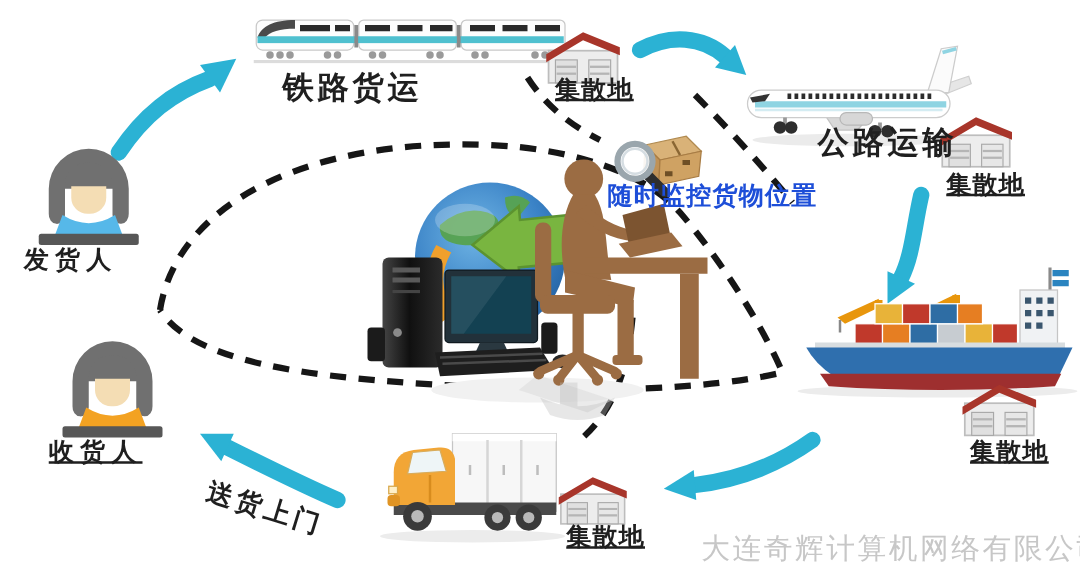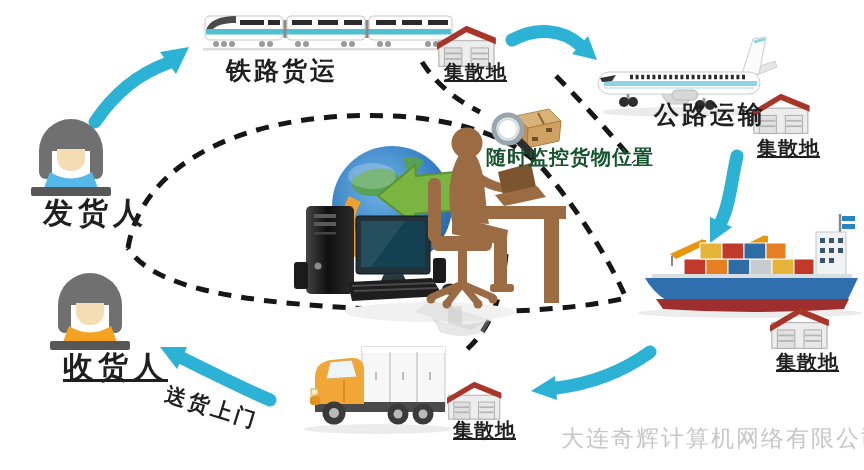--- a/index.html
+++ b/index.html
@@ -2,23 +2,23 @@
 <html><head>
 <meta charset="utf-8">
 <style>
   html,body{margin:0;padding:0;background:#fff;}
   #stage{position:relative;width:864px;height:470px;background:#fff;overflow:hidden;
          font-family:"Liberation Sans","DejaVu Sans",sans-serif;}
   #art{position:absolute;left:0;top:0;}
   .lbl{position:absolute;font-weight:700;color:#1f1f1f;white-space:nowrap;line-height:1;}
   .mode{font-size:25px;letter-spacing:3px;}
   .hub{font-size:20px;letter-spacing:1px;text-decoration:underline;}
-  .person{font-size:30px;letter-spacing:5px;margin-left:24px;}
+  .person{font-size:20px;letter-spacing:5px;}
   .delivery{font-size:21px;letter-spacing:3px;transform:rotate(17deg);transform-origin:left top;}
-  .alert{font-size:20px;letter-spacing:1px;color:#14532d;}
+  .alert{font-size:20px;letter-spacing:1px;color:#1d4ed8;}
   .watermark{font-size:23px;font-weight:400;color:#c7c7c7;letter-spacing:2px;}
 </style>
 </head>
 <body>
 
 <div id="stage">
 
 <svg id="art" width="864" height="470" viewBox="0 0 864 470">
   <defs>
     <radialGradient id="globeG" cx="40%" cy="35%" r="75%">

